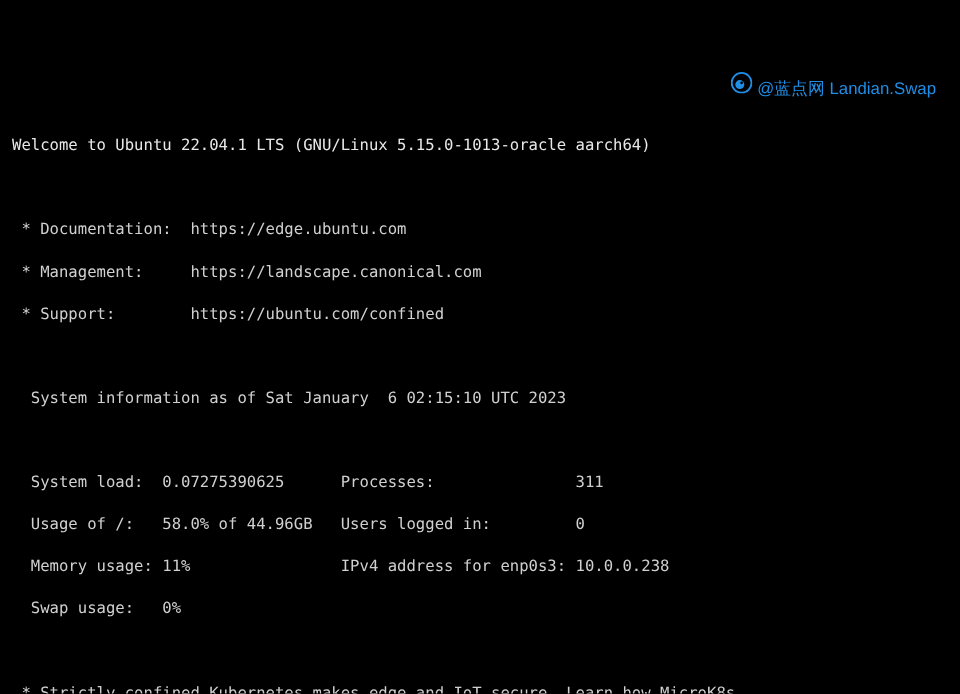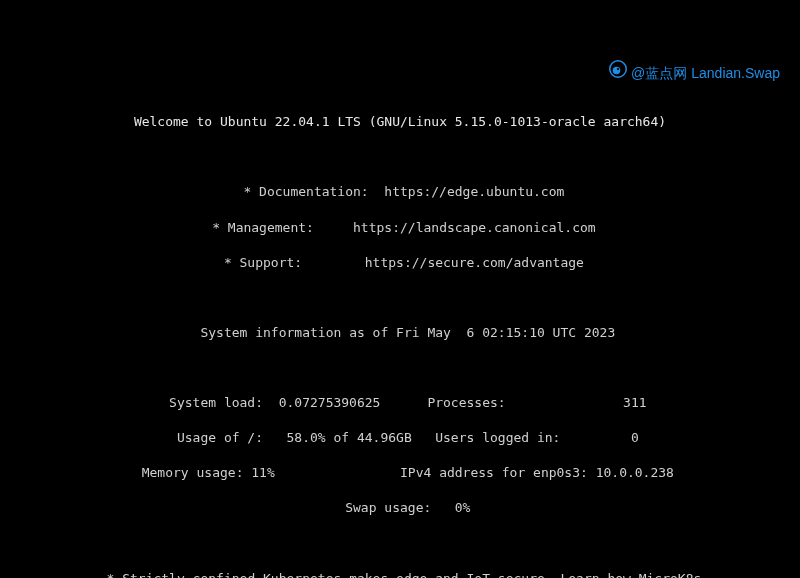--- a/index.html
+++ b/index.html
@@ -13,21 +13,21 @@
       font-family: "Consolas", "Menlo", "Monaco", monospace;
       font-size: 13px;
       line-height: 1.35;
       padding: 8px 10px;
       width: 800px;
       height: 578px;
       position: relative;
       white-space: pre;
       overflow: hidden;
     }
-    .line { display: block; text-align: center; }
+    .line { display: block; }
     .bright { color: #e8e8e8; }
     .watermark {
       position: absolute;
       top: 60px;
       right: 20px;
       color: #2196f3;
       font-size: 14px;
       font-family: sans-serif;
       white-space: nowrap;
       display: flex;
@@ -54,23 +54,23 @@
       </svg>
   </span>
   <span>@蓝点网</span>
   <span>Landian.Swap</span>
 </div>
 
 <span class="line bright">Welcome to Ubuntu 22.04.1 LTS (GNU/Linux 5.15.0-1013-oracle aarch64)</span>
 <span class="line"> </span>
 <span class="line"> * Documentation:  https://edge.ubuntu.com</span>
 <span class="line"> * Management:     https://landscape.canonical.com</span>
-<span class="line"> * Support:        https://secure.com/advantage</span>
+<span class="line"> * Support:        https://ubuntu.com/confined</span>
 <span class="line"> </span>
-<span class="line">  System information as of Fri May  6 02:15:10 UTC 2023</span>
+<span class="line">  System information as of Sat January  6 02:15:10 UTC 2023</span>
 <span class="line"> </span>
 <span class="line">  System load:  0.07275390625      Processes:               311</span>
 <span class="line">  Usage of /:   58.0% of 44.96GB   Users logged in:         0</span>
 <span class="line">  Memory usage: 11%                IPv4 address for enp0s3: 10.0.0.238</span>
 <span class="line">  Swap usage:   0%</span>
 <span class="line"> </span>
 <span class="line"> * Strictly confined Kubernetes makes edge and IoT secure. Learn how MicroK8s</span>
 
 
 

